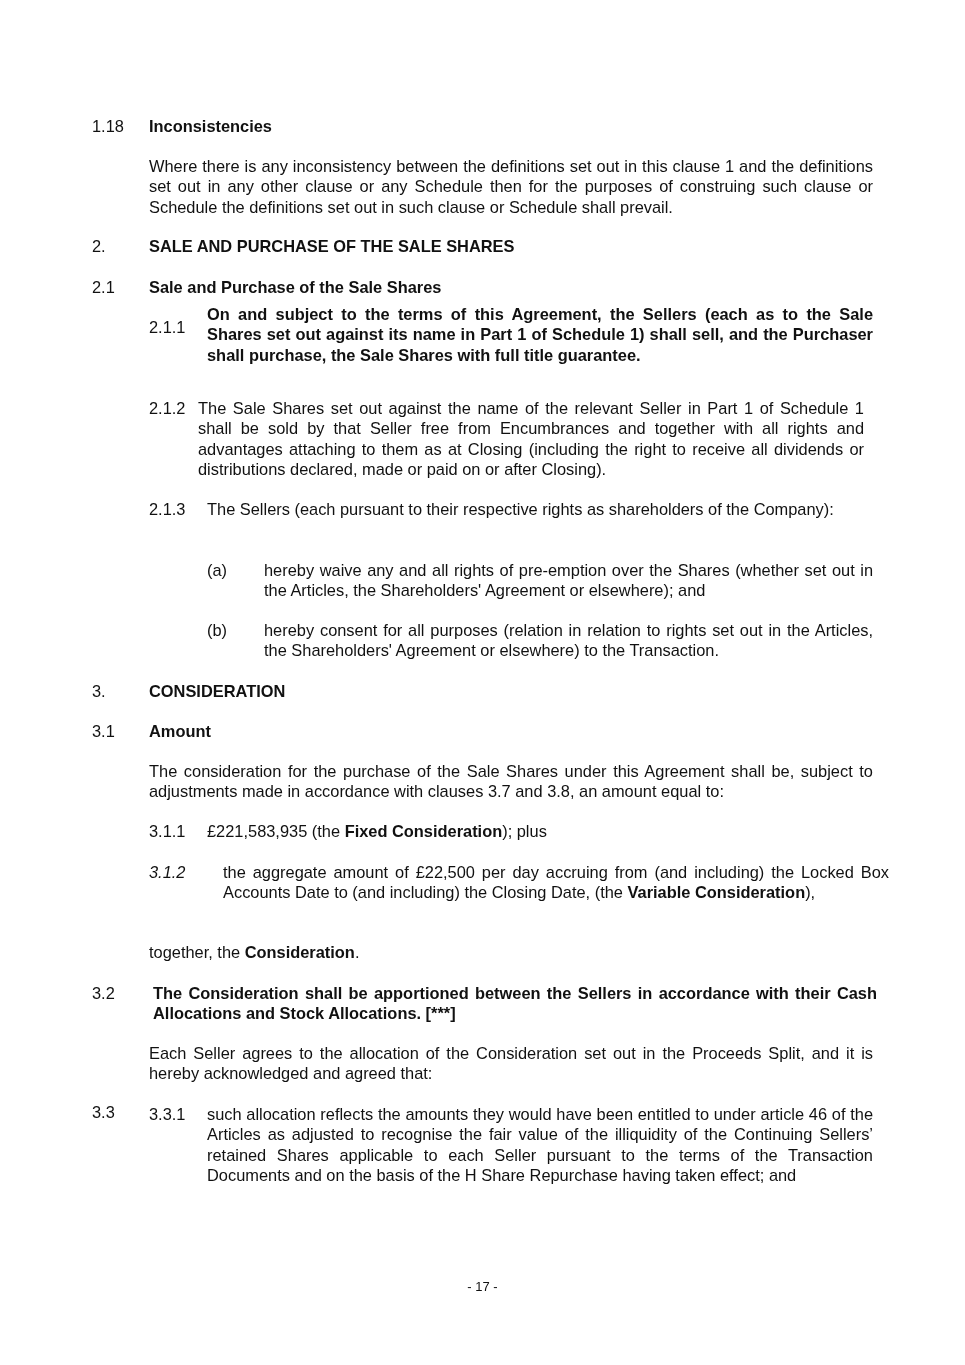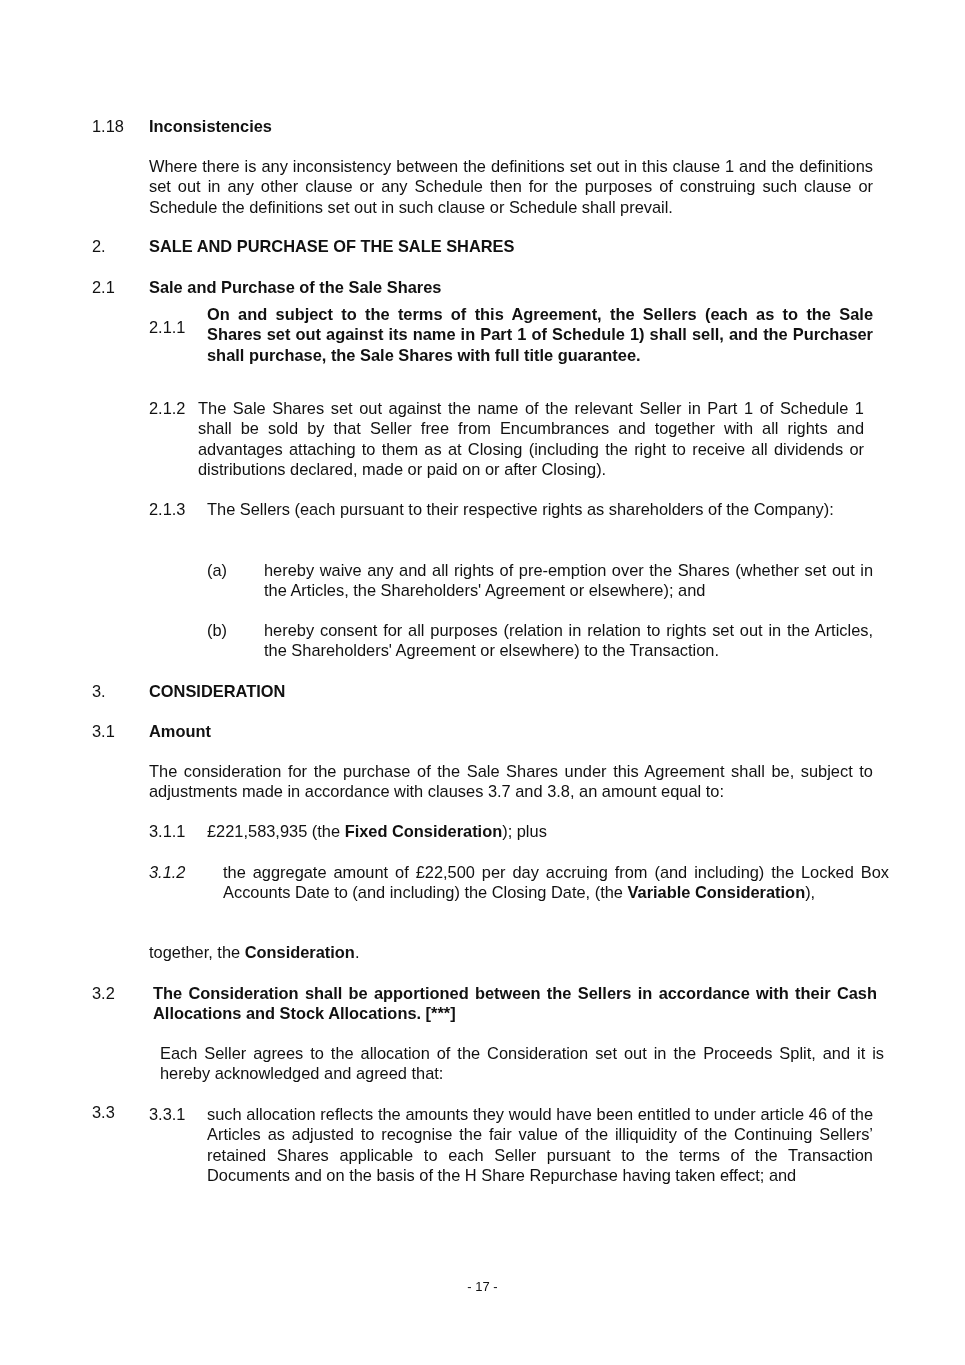--- a/index.html
+++ b/index.html
@@ -57,19 +57,19 @@
 
   <div class="num" style="left:149px;top:862px;font-style:italic;">3.1.2</div>
   <div class="txt last" style="left:223px;top:862px;width:666px;"><span>the aggregate amount of £22,500 per day accruing from (and including) the Locked Box Accounts Date to (and including) the Closing Date, (the </span><b>Variable Consideration</b><span>),</span></div>
 
   <div class="txt" style="left:149px;top:942px;"><span>together, the </span><b>Consideration</b><span>.</span></div>
 
   <div class="num" style="left:92px;top:983px;">3.2</div>
   <div class="txt last" style="left:153px;top:983px;width:724px;font-weight:bold;">The Consideration shall be apportioned between the Sellers in accordance with their Cash Allocations and Stock Allocations. [***]</div>
 
   <div class="num" style="left:92px;top:1102px;">3.3</div>
-  <div class="txt last" style="left:149px;top:1043px;width:724px;margin-left:11px;">Each Seller agrees to the allocation of the Consideration set out in the Proceeds Split, and it is hereby acknowledged and agreed that:</div>
+  <div class="txt last" style="left:149px;top:1043px;width:724px;">Each Seller agrees to the allocation of the Consideration set out in the Proceeds Split, and it is hereby acknowledged and agreed that:</div>
 
   <div class="num" style="left:149px;top:1104px;">3.3.1</div>
   <div class="txt last" style="left:207px;top:1104px;width:666px;">such allocation reflects the amounts they would have been entitled to under article 46 of the Articles as adjusted to recognise the fair value of the illiquidity of the Continuing Sellers’ retained Shares applicable to each Seller pursuant to the terms of the Transaction Documents and on the basis of the H Share Repurchase having taken effect; and</div>
 
   <div class="footer">- 17 -</div>
 </div>
 
 </body></html>

